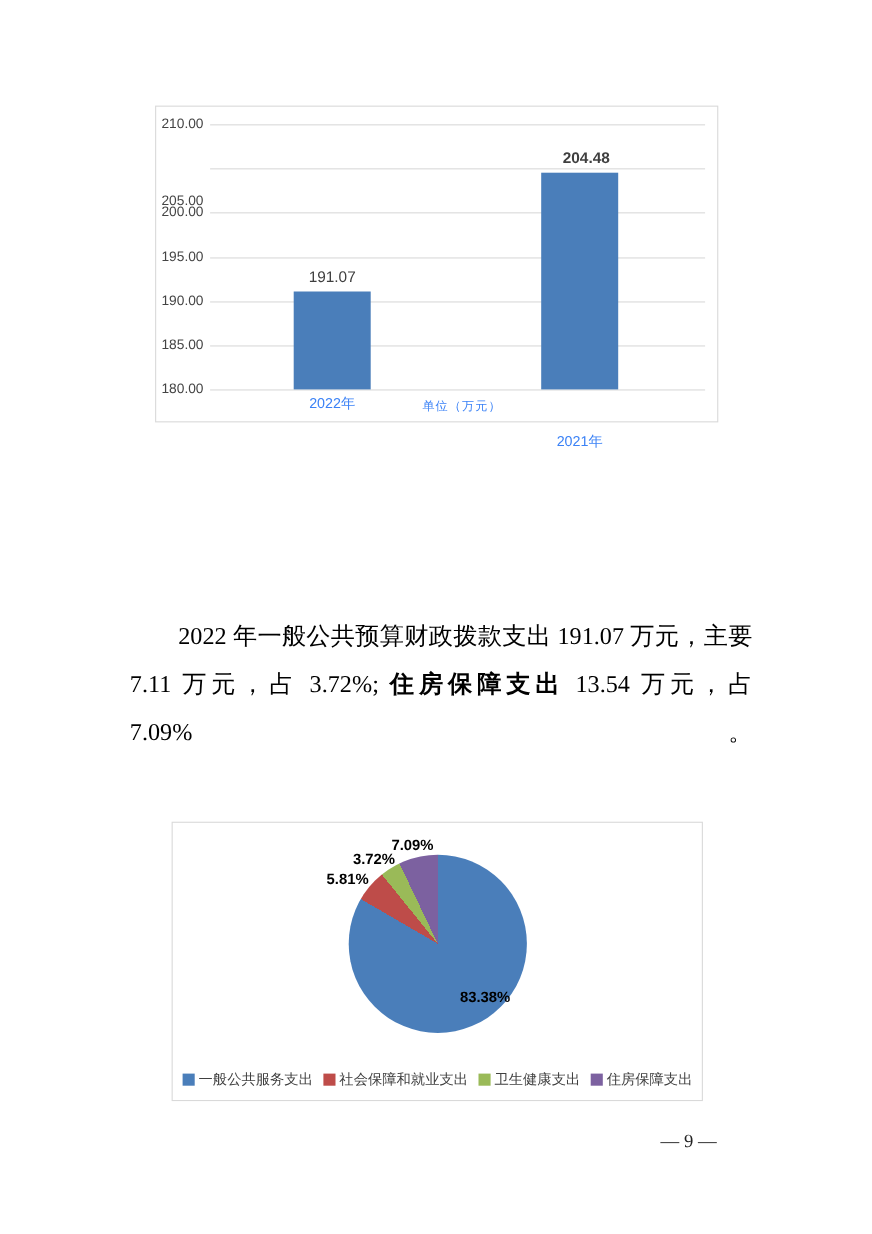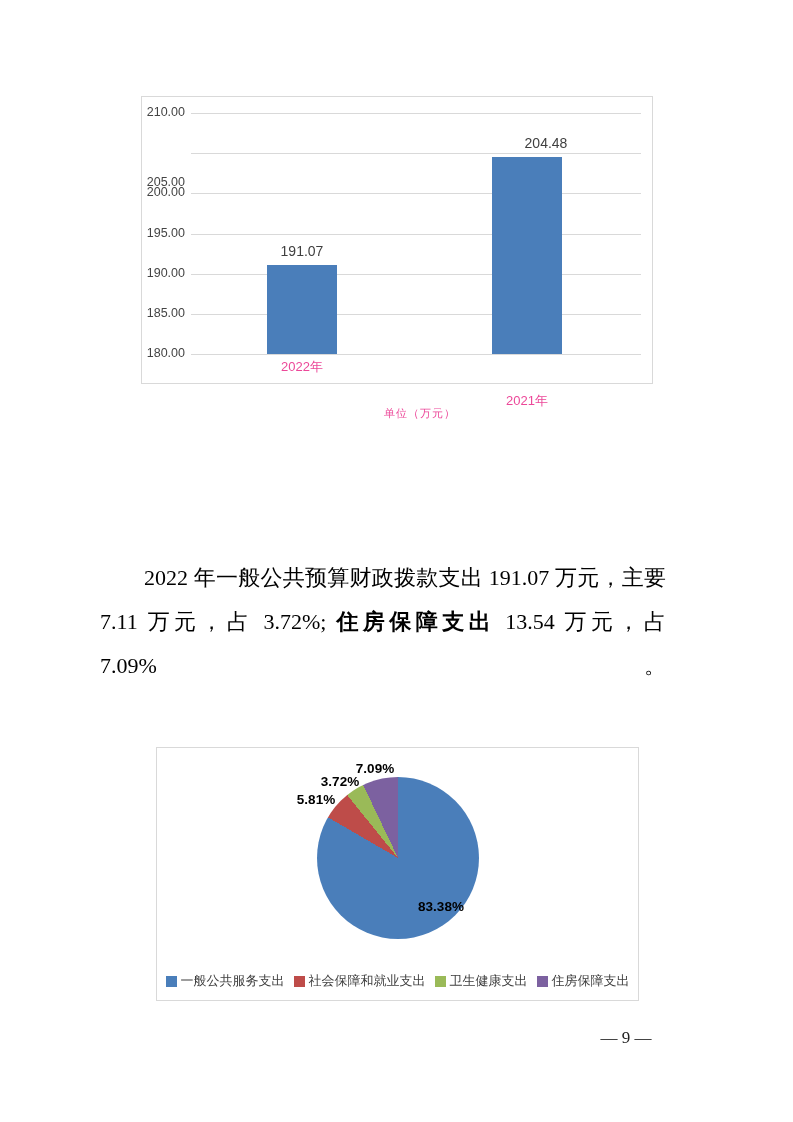--- a/index.html
+++ b/index.html
@@ -21,32 +21,32 @@
     position:absolute;left:0;width:43px;text-align:right;
     font:12.5px "Liberation Sans", sans-serif;color:#444;
   }
   .bar{position:absolute;width:70px;}
   .bar-value{
     position:absolute;width:80px;text-align:center;
     font:14px "Liberation Sans", sans-serif;color:#3f3f3f;
   }
   .xtick{
     position:absolute;top:261px;width:110px;text-align:center;
-    font:13px "Liberation Sans", sans-serif;color:#ec4899;
+    font:13px "Liberation Sans", sans-serif;color:#3b82f6;
   }
   .unit-note{font-size:11px;top:265px;letter-spacing:1px;}
 
   
   .caption{position:absolute;left:114px;top:390px;width:566px;font-size:21px;line-height:42px;}
   .cap-line{display:block;text-align:center;}
   .heading{
     position:absolute;left:114px;top:514px;width:566px;margin:0;
     font-size:23px;font-weight:bold;letter-spacing:1px;text-indent:56px;white-space:nowrap;
   }
-  .body-text{position:absolute;left:100px;top:556px;width:566px;font-size:22px;}
+  .body-text{position:absolute;left:118px;top:556px;width:566px;font-size:22px;}
   .bline{
     display:block;height:44px;line-height:44px;
     text-align:justify;text-align-last:justify;white-space:normal;
   }
   .bline:first-child{text-indent:44px;}
   .bseg-bold{font-weight:bold;}
 
   
   .pie-box{
     position:absolute;left:156px;top:747px;width:483px;height:254px;
@@ -85,23 +85,23 @@
         <div class="gridline" style="top: 176.667px;"></div>
         <div class="ytick" style="top: 168.667px;">190.00</div>
         <div class="gridline" style="top: 216.833px;"></div>
         <div class="ytick" style="top: 208.833px;">185.00</div>
         <div class="gridline" style="top: 257px;"></div>
         <div class="ytick" style="top: 249px;">180.00</div>
         <div class="bar" style="left: 125px; top: 168.071px; height: 88.929px; background: rgb(74, 126, 186);"></div>
         <div class="bar-value" style="left: 120px; top: 146.071px;">191.07</div>
         <div class="xtick" style="left: 105px;">2022年</div>
         <div class="bar" style="left: 350px; top: 60.344px; height: 196.656px; background: rgb(74, 126, 186);"></div>
-        <div class="bar-value" style="left: 364px; top: 38.344px;">204.48</div>
+        <div class="bar-value" style="left: 351px; top: 38.344px; font-weight: bold;">204.48</div>
         <div class="xtick" style="left: 330px; margin-top: 34px;">2021年</div>
-        <div class="xtick unit-note" style="left: 223px; margin-top: 44px;">单位（万元）</div>
+        <div class="xtick unit-note" style="left: 223px;">单位（万元）</div>
       </div>
   </figure>
 
 
 
   <div class="body-text">
       <span class="bline"><span class="bseg">2022 年一般公共预算财政拨款支出 191.07 万元，主要</span></span>
       <span class="bline"><span class="bseg">7.11 万元，占 3.72%; </span><span class="bseg-bold">住房保障支出</span><span class="bseg"> 13.54 万元，占 7.09%。</span></span>
     </div>
 

